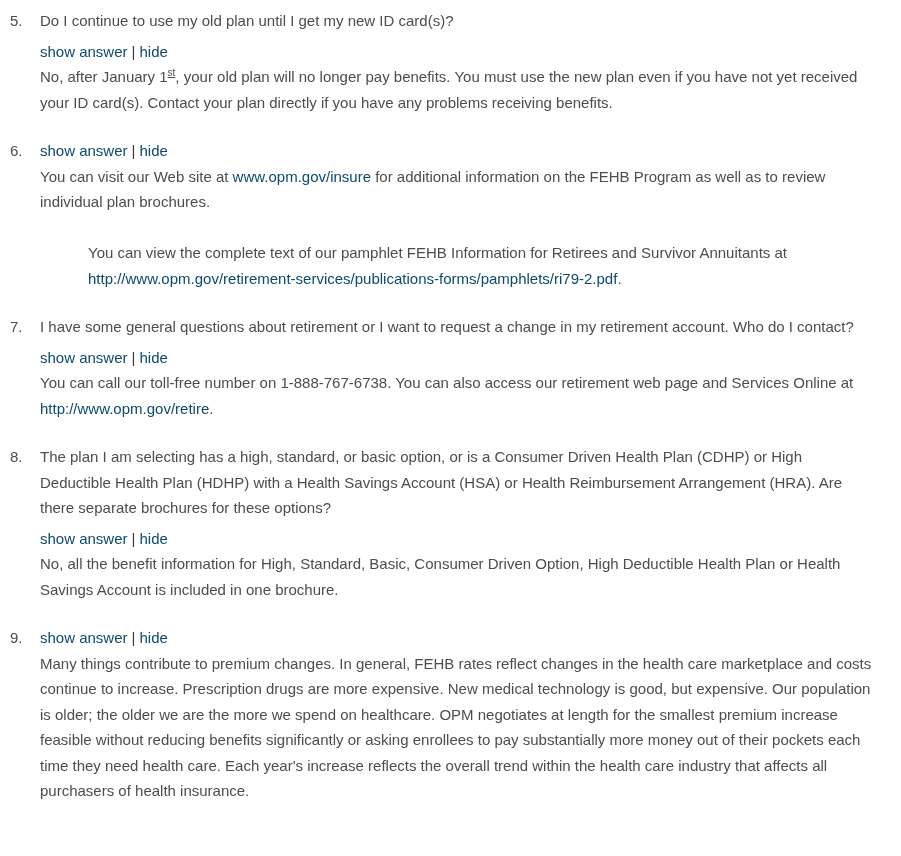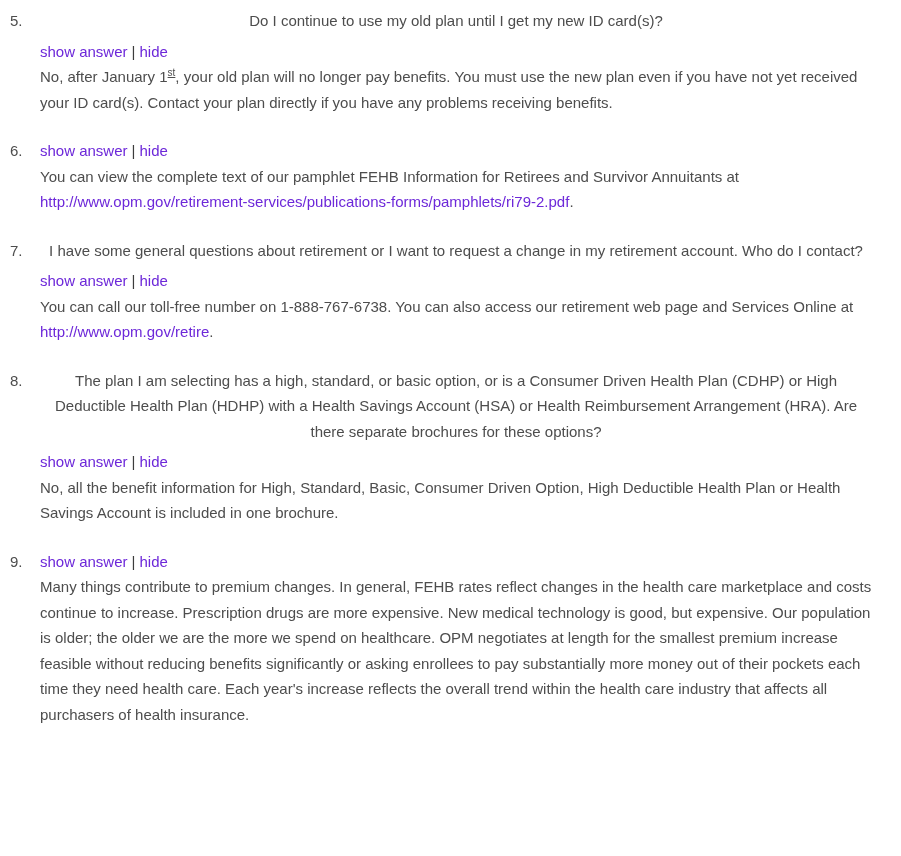--- a/index.html
+++ b/index.html
@@ -30,34 +30,33 @@
     margin: 0 0 23px 0;
   }
   .item-number {
     grid-column: 1;
   }
   .item-content {
     grid-column: 2;
   }
   .question {
     margin: 0 0 5px 0;
-    text-align: center;
   }
   .controls {
     margin: 0;
   }
   .answers p {
     margin: 0;
   }
   .answers p + p {
     margin-top: 25.5px;
     margin-left: 48px;
   }
   a.link {
-    color: #6d28d9;
+    color: #0c4a6e;
     text-decoration: none;
     cursor: pointer;
   }
   .sep {
     color: #3c3c3c;
     padding: 0 4px;
   }
   sup.sup {
     font-size: 10px;
     line-height: 0;
@@ -83,20 +82,21 @@
     </div>
   </li>
 
   <li class="faq-item">
     <span class="item-number">6.</span>
     <div class="item-content">
       <div class="controls">
         <a class="link">show answer</a><span class="sep">|</span><a class="link">hide</a>
       </div>
       <div class="answers">
+            <p><span>You can visit our Web site at </span><a class="link">www.opm.gov/insure</a><span> for additional information on the FEHB Program as well as to review individual plan brochures.</span></p>
             <p><span>You can view the complete text of our pamphlet FEHB Information for Retirees and Survivor Annuitants at </span><a class="link">http://www.opm.gov/retirement-services/publications-forms/pamphlets/ri79-2.pdf</a><span>.</span></p>
           </div>
     </div>
   </li>
 
   <li class="faq-item">
     <span class="item-number">7.</span>
     <div class="item-content">
       <div class="question">I have some general questions about retirement or I want to request a change in my retirement account. Who do I contact?</div>
       <div class="controls">

